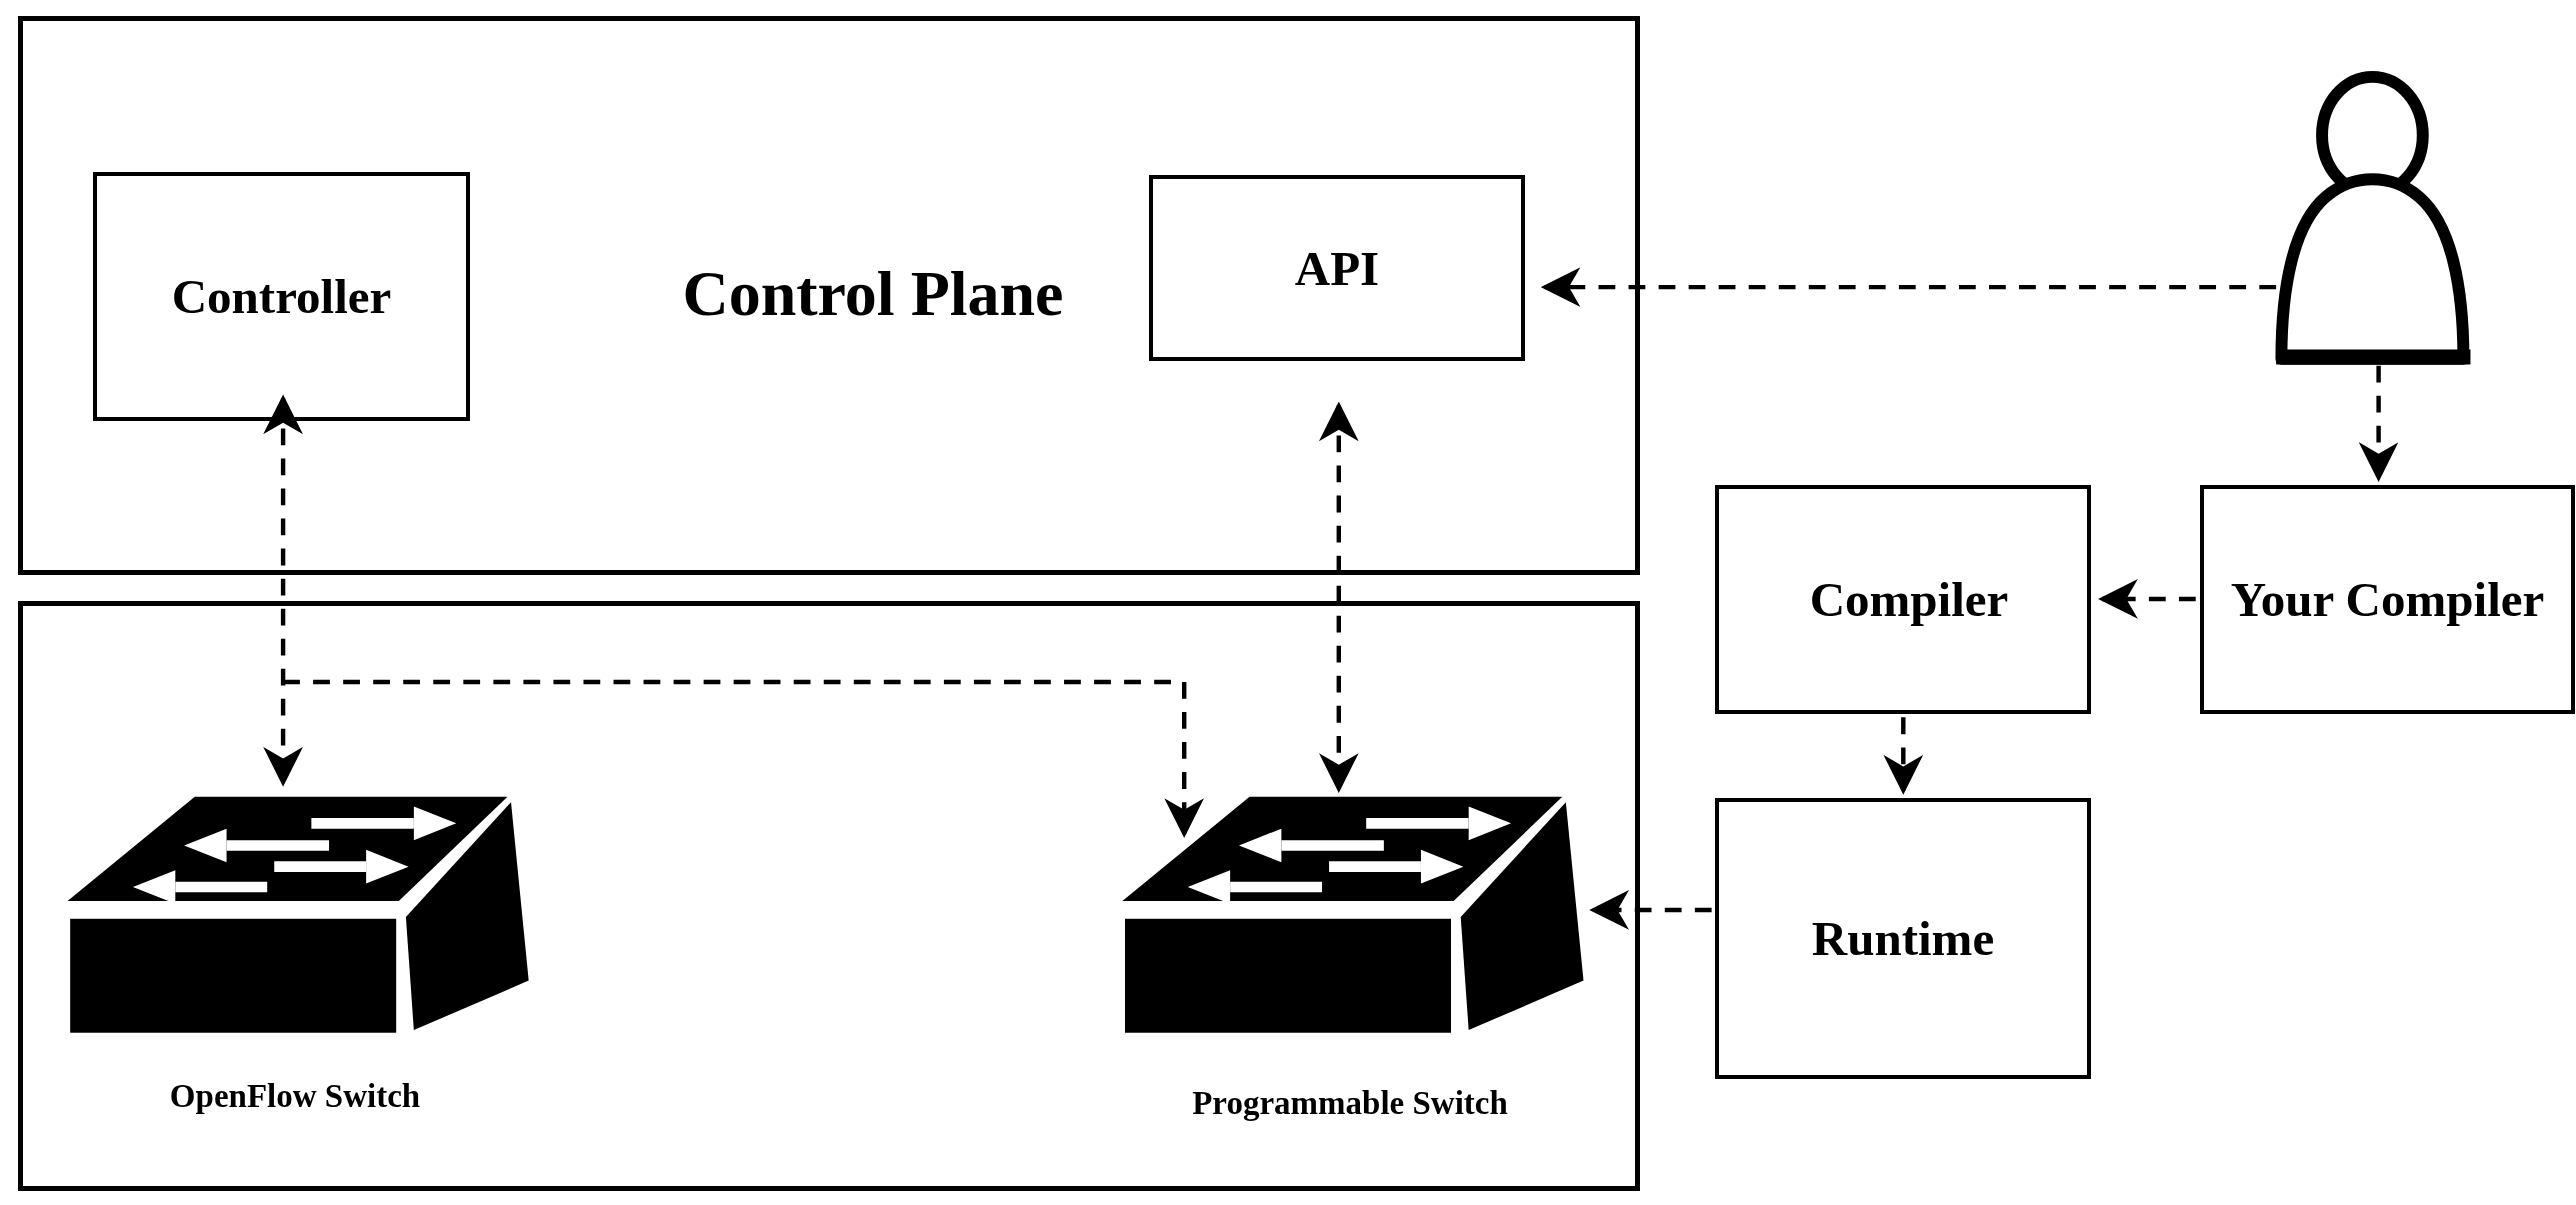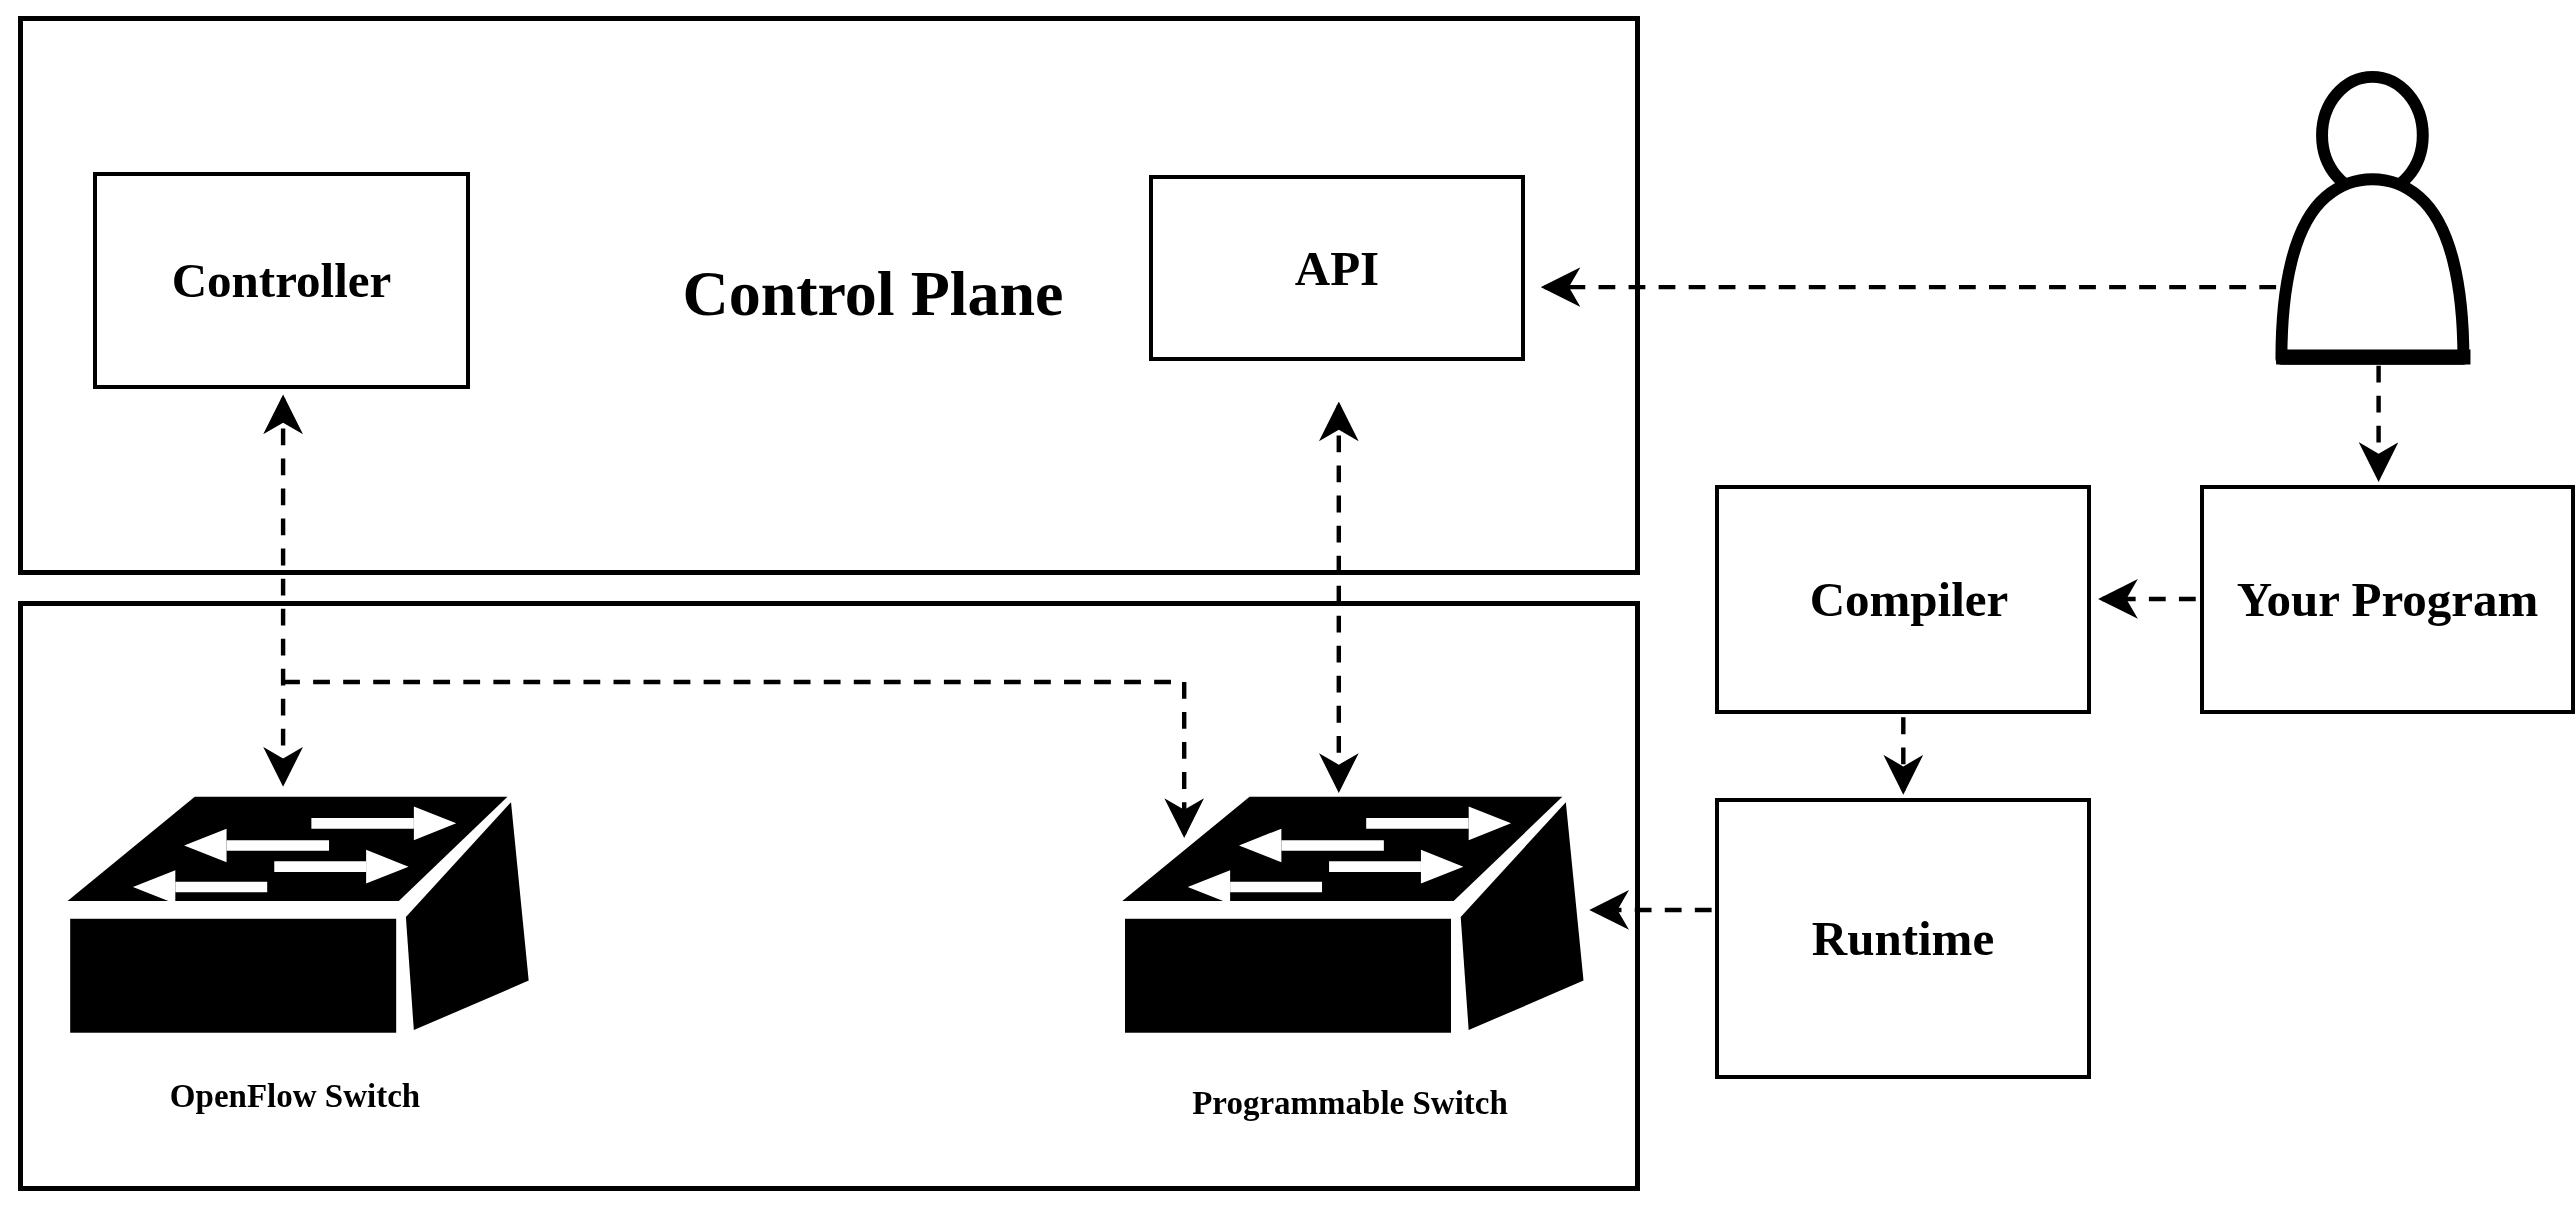--- a/index.html
+++ b/index.html
@@ -38,31 +38,31 @@
 </head>
 <body>
 
 <div class="canvas">
 
   <div class="plane" style="left:17.7px; top:16px; width:1622px; height:559px;"></div>
   <div class="plane" style="left:17.7px; top:601px; width:1622px; height:590px;"></div>
 
   <div class="plane-title" style="left:829px; top:294px;">Control Plane</div>
 
-  <div class="node" style="left:93px; top:172px; width:377px; height:217px;">
+  <div class="node" style="left:93px; top:172px; width:377px; height:249px;">
     <span>Controller</span>
   </div>
   <div class="node" style="left:1149px; top:175px; width:376px; height:186px;">
     <span>API</span>
   </div>
   <div class="node" style="left:1715px; top:485px; width:376px; height:229px;padding-left:12px;">
     <span>Compiler</span>
   </div>
   <div class="node" style="left:2200px; top:485px; width:375px; height:229px;">
-    <span>Your Program</span>
+    <span>Your Compiler</span>
   </div>
   <div class="node" style="left:1715px; top:798px; width:376px; height:281px;">
     <span>Runtime</span>
   </div>
 
   <div class="icon-label" style="left:295px; top:1096px;">OpenFlow Switch</div>
   <div class="icon-label" style="left:1350px; top:1103px;">Programmable Switch</div>
 
   <svg class="overlay" viewBox="0 0 2915 1364" xmlns="http://www.w3.org/2000/svg">
     <defs>

